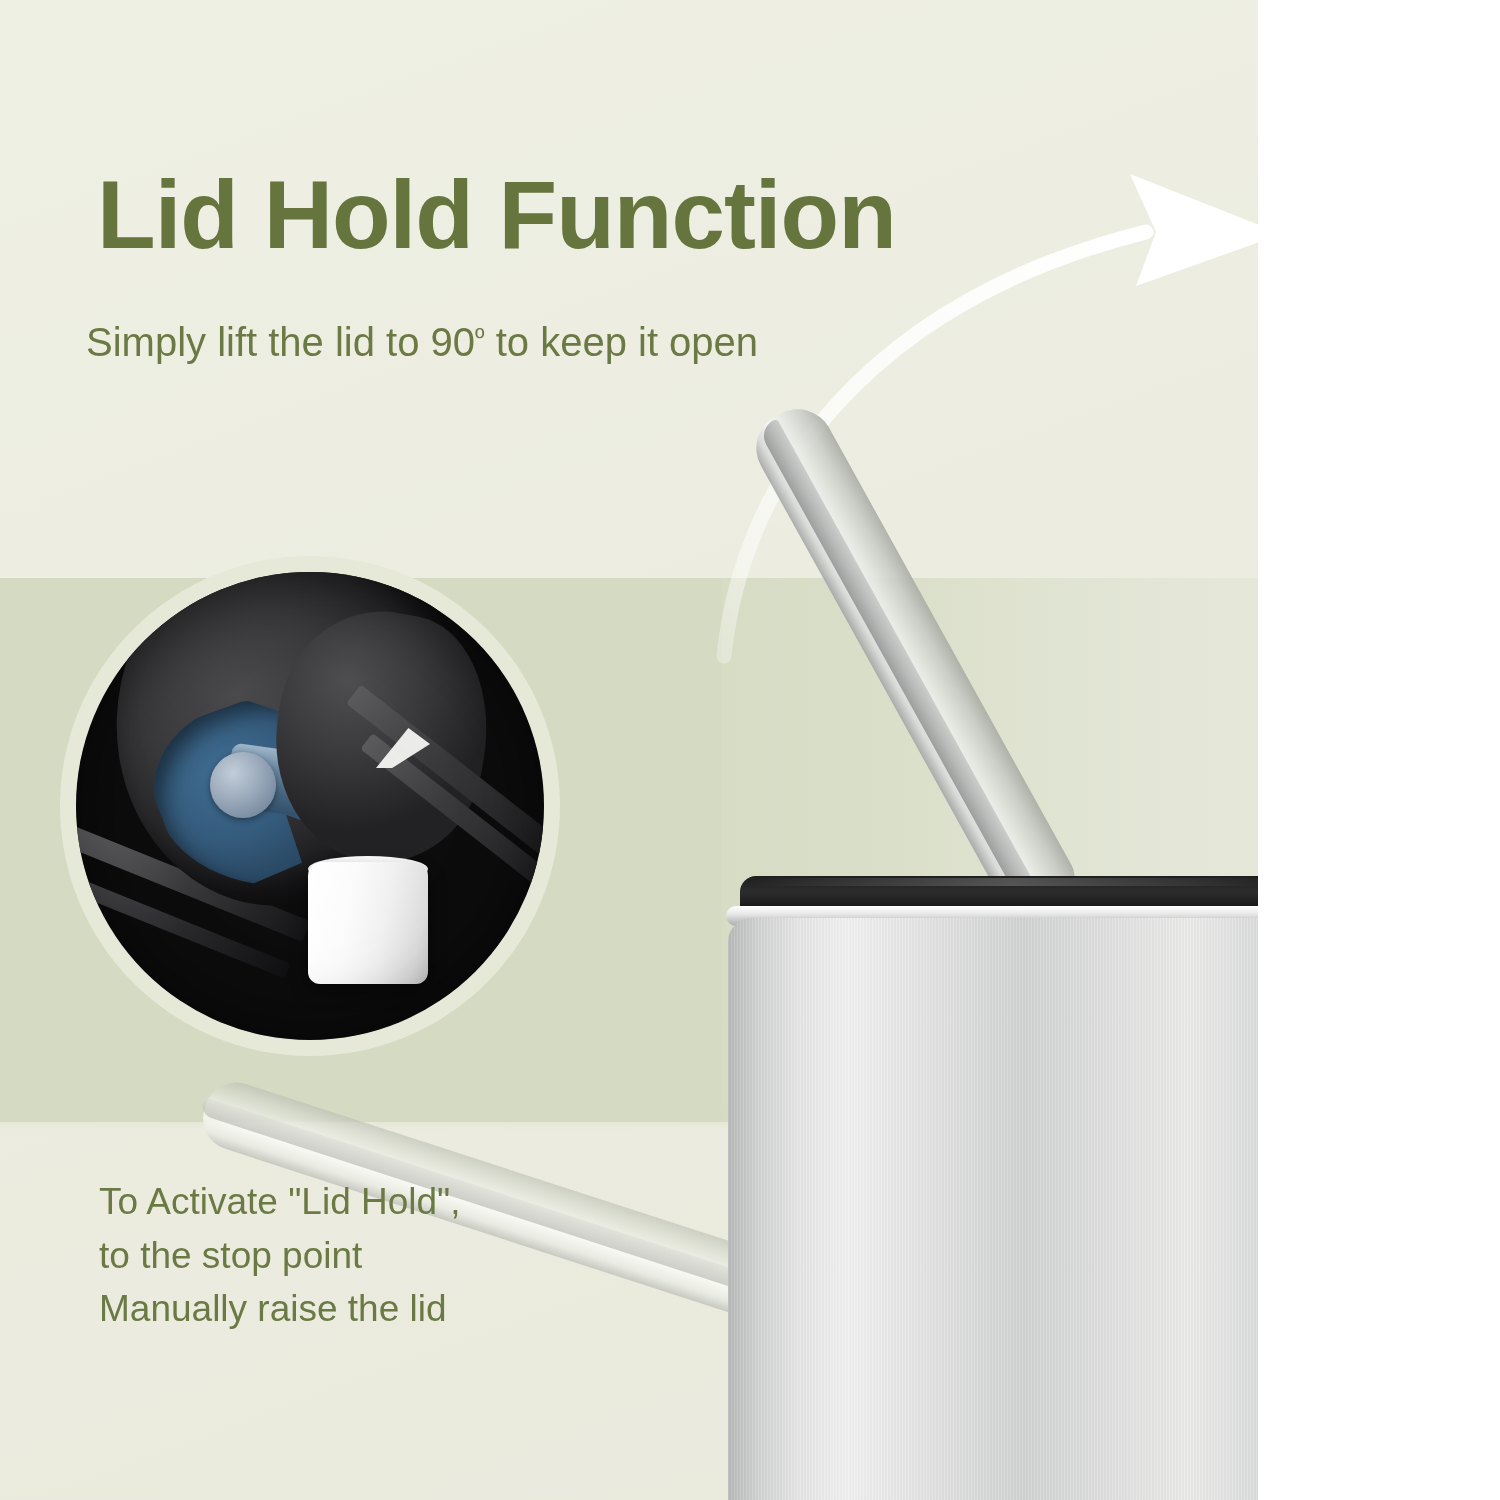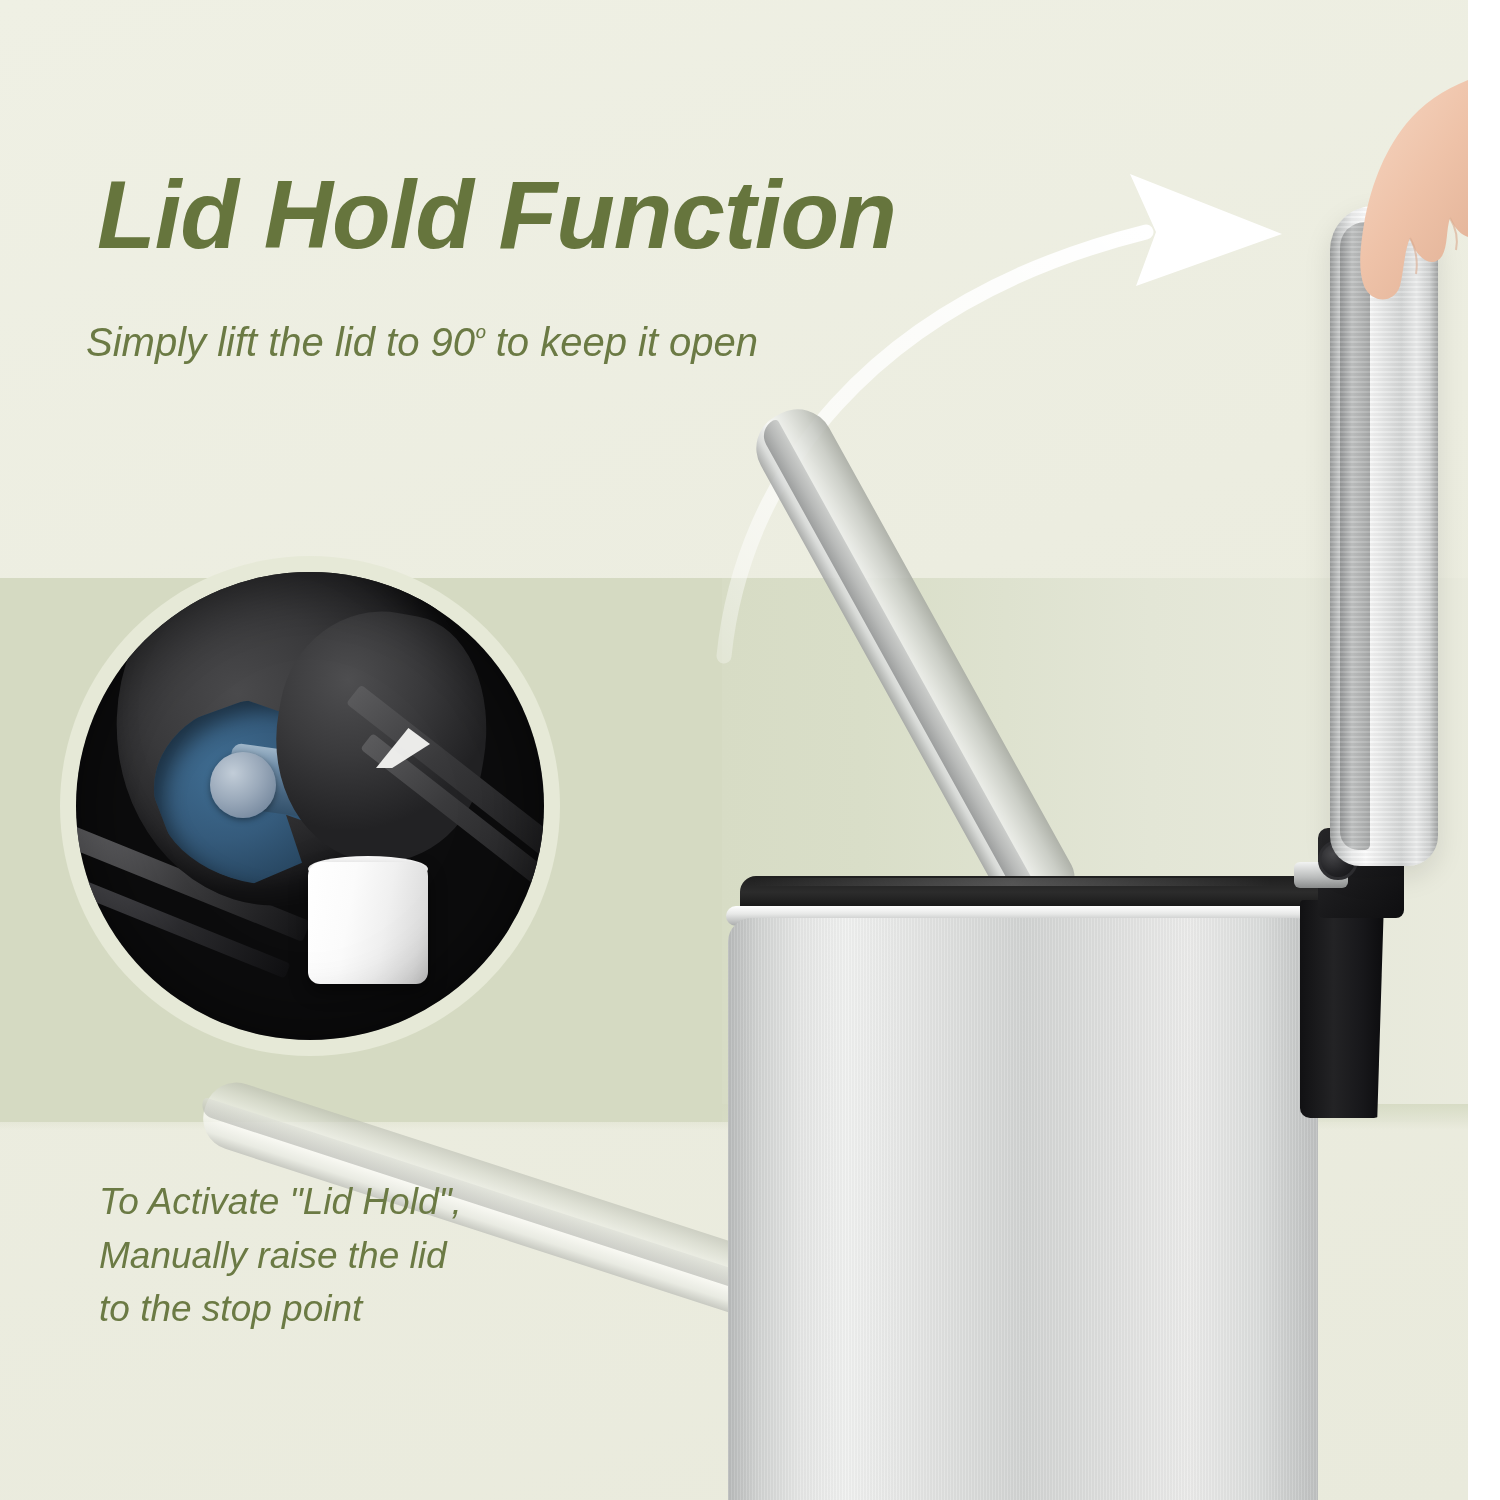--- a/index.html
+++ b/index.html
@@ -2,26 +2,25 @@
 <html><head>
 <meta charset="utf-8">
 <style>
   html, body {
     margin: 0;
     padding: 0;
     background: #ffffff;
   }
   #stage {
     position: relative;
-    width: 1468px;
+    width: 1258px;
     height: 1500px;
     overflow: hidden;
     background: #EDEEE2;
     font-family: "Liberation Sans", sans-serif;
-    font-style: italic;
   }
 
   
   .bg-base {
     position: absolute;
     inset: 0;
     background: linear-gradient(160deg, #EFF0E4 0%, #ECEDE0 45%, #E9EADC 100%);
   }
   .bg-band {
     position: absolute;
@@ -501,17 +500,17 @@
       <div class="inset-vignette"></div>
     </div>
   </div>
 
   <h1 class="title">Lid Hold Function</h1>
 
   <p class="subtitle"><span>Simply lift the lid to 90</span><span class="deg">º</span><span> to keep it open</span></p>
 
   <div class="caption">
     <div>To Activate "Lid Hold",</div>
+    <div>to the stop point</div>
     <div>Manually raise the lid</div>
-    <div>to the stop point</div>
   </div>
 
 </div>
 
 </body></html>

